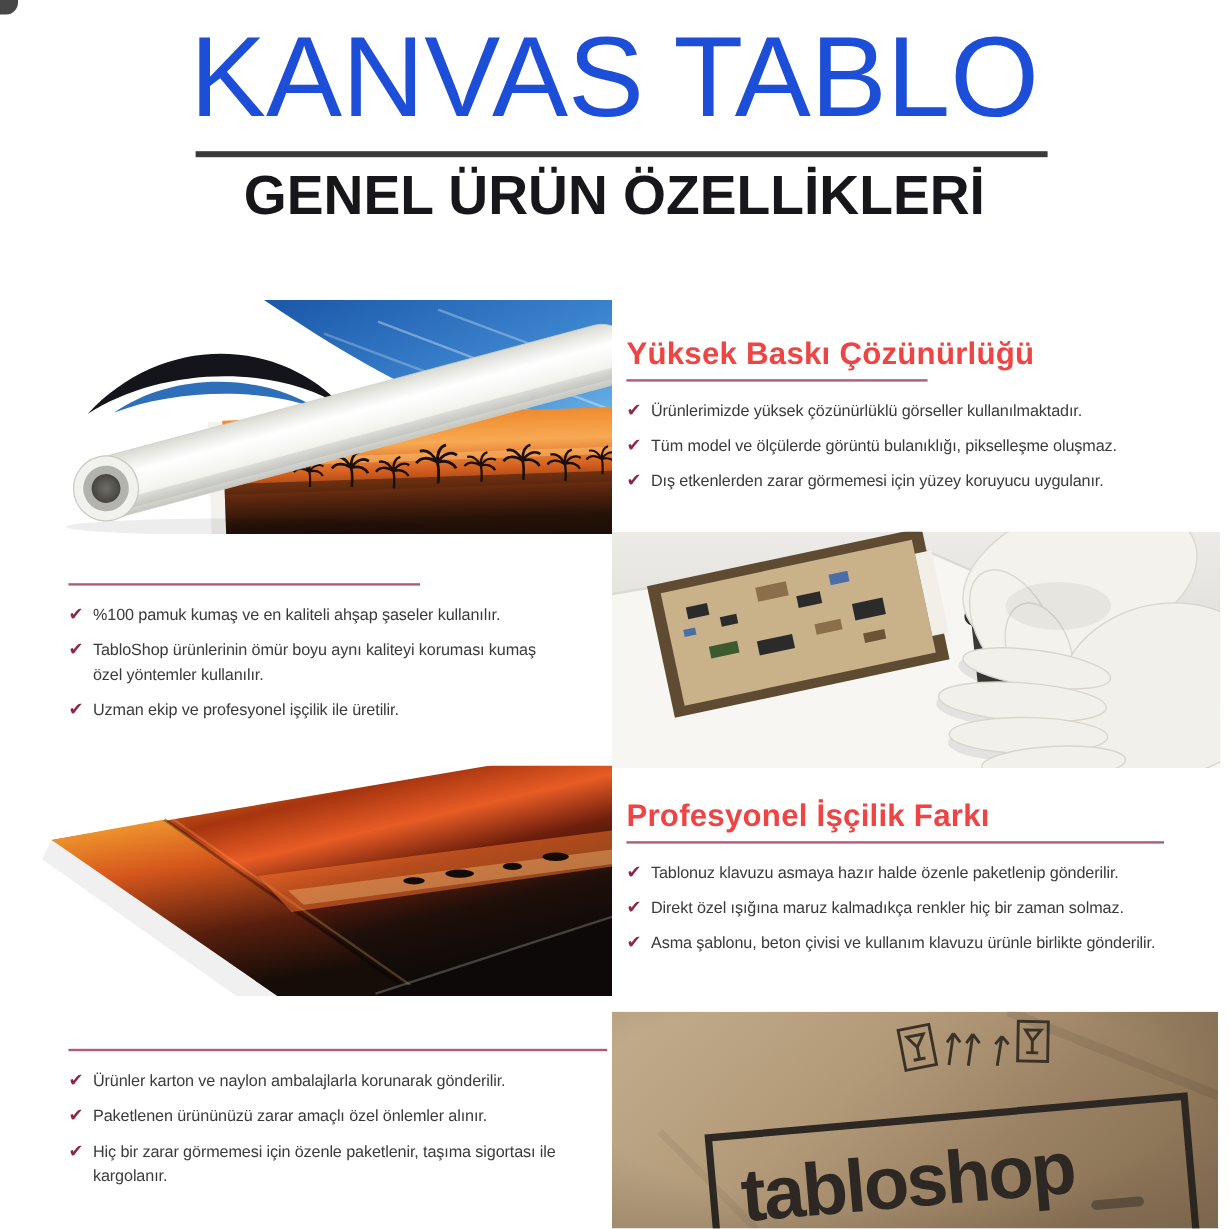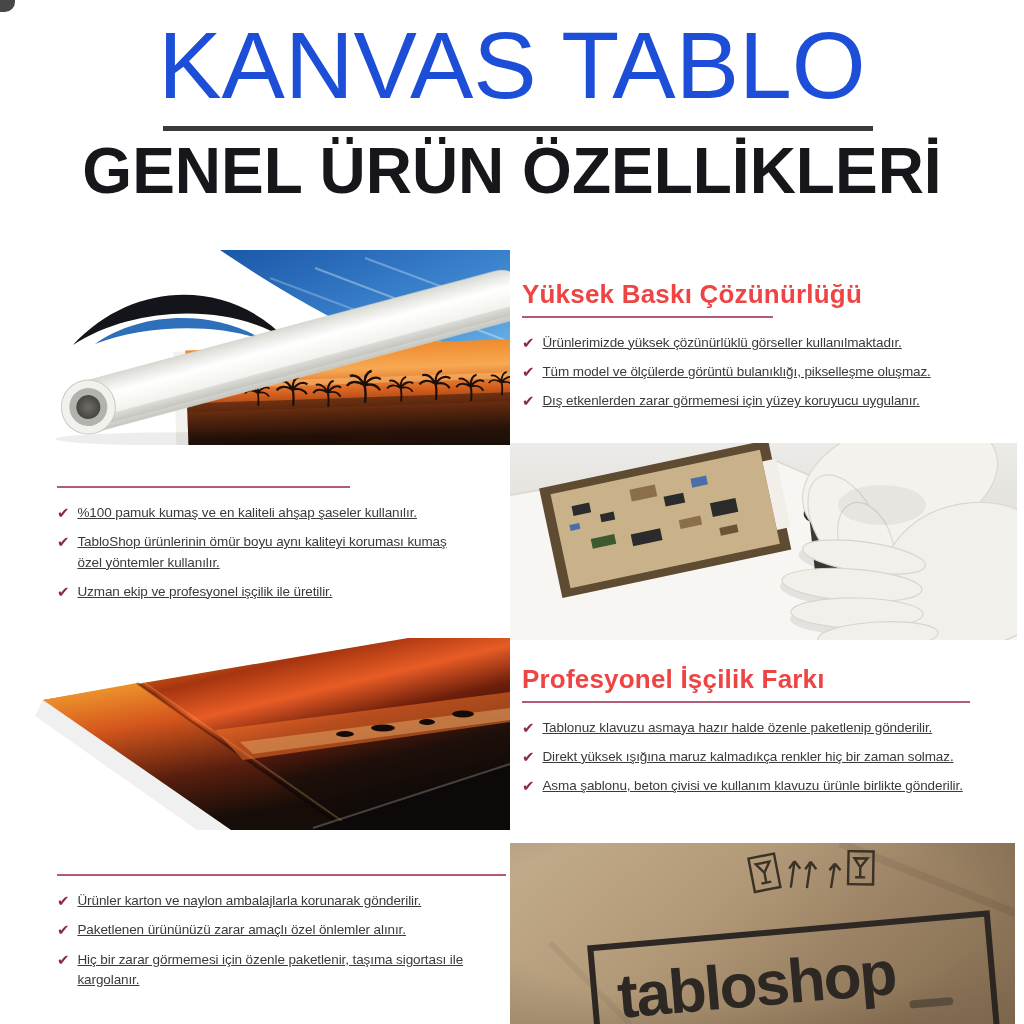--- a/index.html
+++ b/index.html
@@ -11,35 +11,35 @@
   .corner-mark{position:absolute;left:0;top:0;width:15px;height:12px;
     background:#474747;border-bottom-right-radius:10px;}
   
   .hdr{position:absolute;left:0;top:0;width:1024px;text-align:center;}
   .hdr-title{position:absolute;left:0;top:18px;width:1024px;
     font-size:95px;font-weight:normal;letter-spacing:0px;line-height:1;
     color:#1d4ed8;white-space:nowrap;}
   .hdr-rule{position:absolute;left:163px;top:126px;width:710px;height:5px;
     background:#3A3A3C;}
   .hdr-sub{position:absolute;left:0;top:138px;width:1024px;
-    font-size:64px;font-weight:bold;line-height:1.05;color:#17171B;
+    font-size:46px;font-weight:bold;line-height:1.05;color:#17171B;
     white-space:nowrap;}
   
   .row{position:absolute;left:0;width:1024px;}
   .cell-photo{position:absolute;overflow:hidden;}
   .cell-text{position:absolute;box-sizing:border-box;}
   .sec-title{font-size:26px;font-weight:bold;color:#ef4444;
     letter-spacing:.2px;line-height:1.1;margin:0;}
   .sec-underline{height:2px;background:#B25B76;margin-top:7px;}
   ul.blts{list-style:none;margin:15px 0 0 0;padding:0;}
   ul.blts li{display:flex;align-items:flex-start;margin-bottom:9px;
     font-size:13.5px;line-height:1.5;color:#3A3A3A;letter-spacing:-0.1px;}
   .chk{color:#8E2746;font-size:15px;line-height:1.35;margin-right:8px;
     flex:0 0 auto;font-weight:bold;}
-  .btx{flex:1 1 auto;text-decoration:underline;}
+  .btx{flex:1 1 auto;}
   svg{display:block;}
 </style>
 </head>
 <body>
 
 <div class="page">
 
   <div class="corner-mark"></div>
 
   <div class="hdr">
@@ -243,21 +243,21 @@
     <div class="cell-text" style="left:510px;top:0;width:507px;height:192px;padding:27px 4px 0 12px;">
       <h3 class="sec-title">Profesyonel İşçilik Farkı</h3>
       <div class="sec-underline" style="width:448px;"></div>
       <ul class="blts">
         <li>
             <span class="chk">✔</span>
             <span class="btx">Tablonuz klavuzu asmaya hazır halde özenle paketlenip gönderilir.</span>
           </li>
         <li>
             <span class="chk">✔</span>
-            <span class="btx">Direkt yüksek ışığına maruz kalmadıkça renkler hiç bir zaman solmaz.</span>
+            <span class="btx">Direkt özel ışığına maruz kalmadıkça renkler hiç bir zaman solmaz.</span>
           </li>
         <li>
             <span class="chk">✔</span>
             <span class="btx">Asma şablonu, beton çivisi ve kullanım klavuzu ürünle birlikte gönderilir.</span>
           </li>
       </ul>
     </div>
   </div>
 
   <div class="row" style="top:830px;height:194px;">

